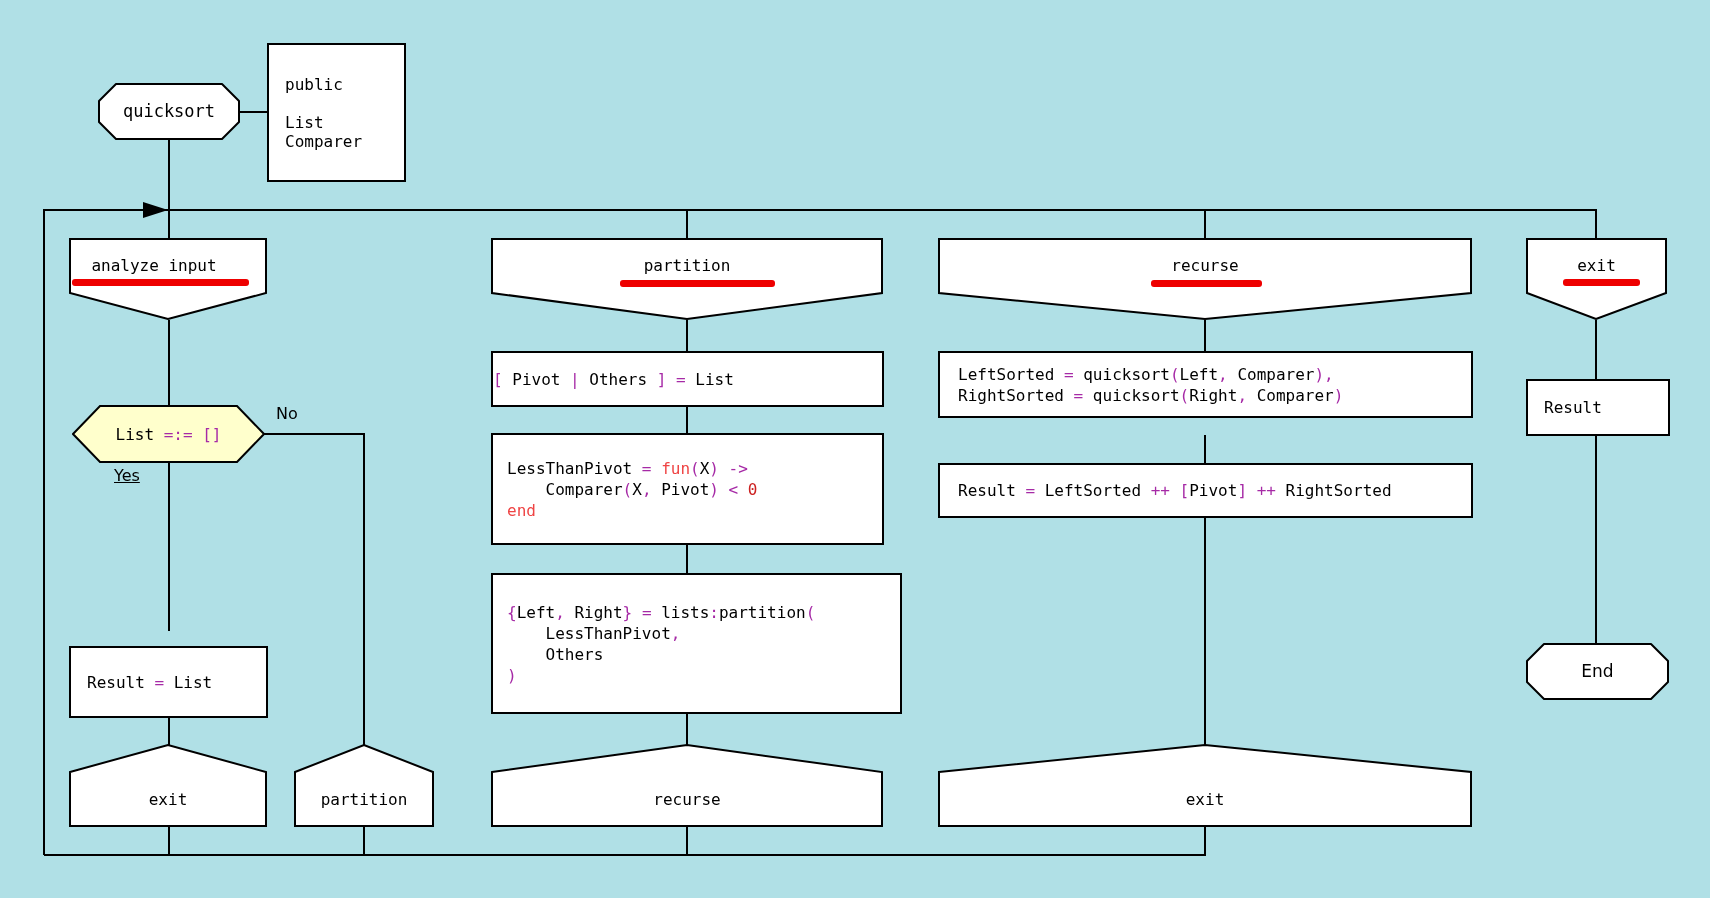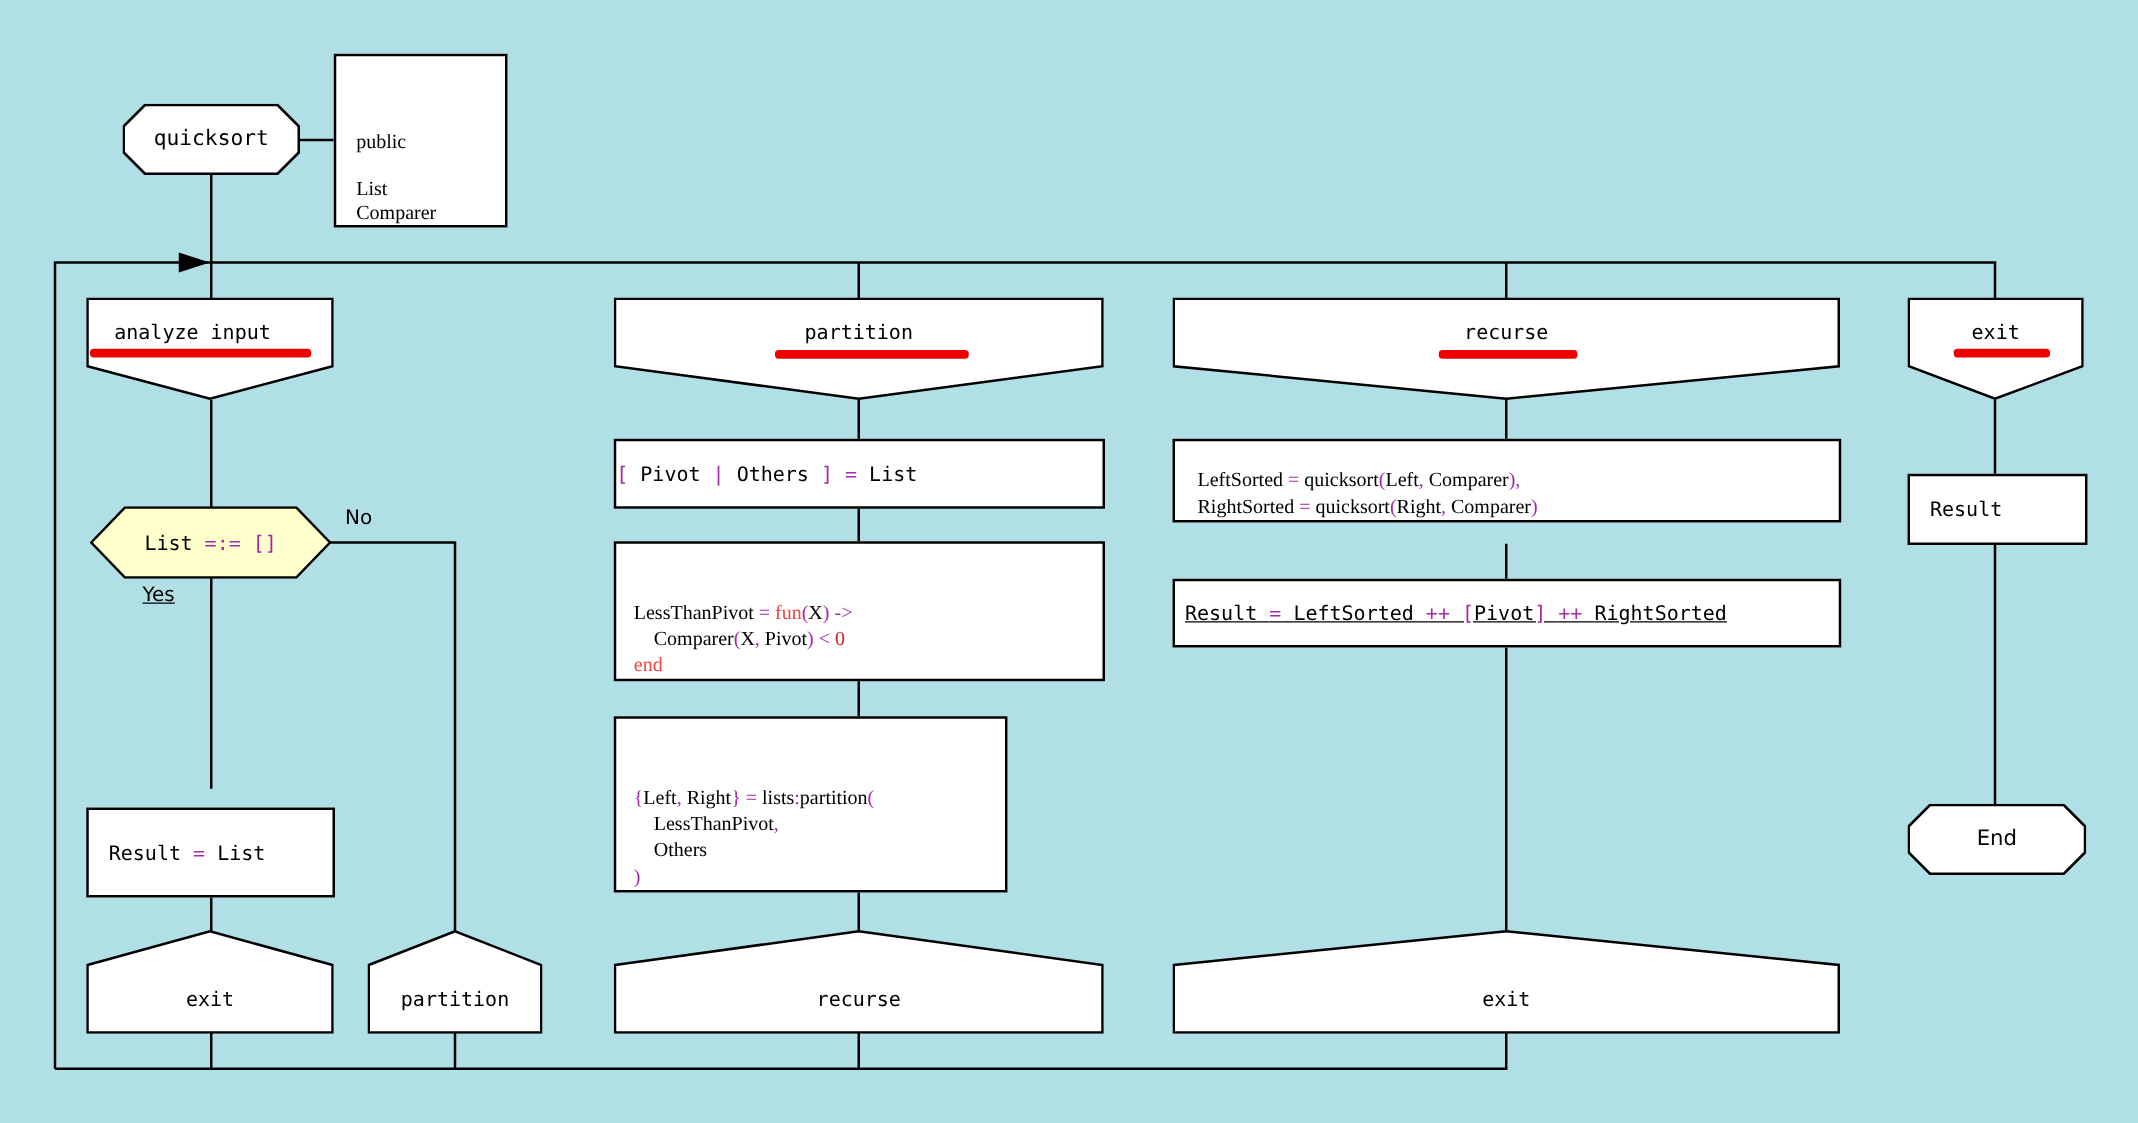--- a/index.html
+++ b/index.html
@@ -4,21 +4,21 @@
 <style>
   html,body{margin:0;padding:0;background:#B0E0E6;}
   .canvas{position:relative;width:1710px;height:898px;background:#B0E0E6;overflow:hidden;
           font-family:"DejaVu Sans Mono",monospace;}
   .lines-svg{position:absolute;left:0;top:0;z-index:0;}
   .node{position:absolute;z-index:1;}
   .box{background:#FFFFFF;border:2px solid #000;box-sizing:border-box;}
   .shape-svg{position:absolute;left:0;top:0;display:block;}
   .node-text{position:absolute;left:0;top:0;right:0;bottom:0;display:flex;align-items:center;
              font:16px/21px "DejaVu Sans Mono",monospace;color:#000;white-space:pre;}
-  .v-col{flex-direction:column;align-items:flex-start;justify-content:flex-end;font-family:Liberation Serif, serif;}
+  .v-col{flex-direction:column;align-items:flex-start;justify-content:center;}
   .center{justify-content:center;}
   .code-line{white-space:pre;}
   .c-t{color:#000000;}
   .c-p{color:#A62AA6;}
   .c-k{color:#ef4444;}
   .c-n{color:#CC2020;}
   .underline{position:absolute;height:7px;background:#EE0000;border-radius:3px;z-index:2;}
   .label{position:absolute;z-index:1;font:16px "DejaVu Sans",sans-serif;color:#000;}
   .sans{font-family:"DejaVu Sans",sans-serif;}
 </style>
@@ -126,37 +126,37 @@
   </div>
 
   <div class="node box" style="left:491px;top:351px;width:393px;height:56px;">
     <div class="node-text" style=""><div class="code-line"><span class="c-p">[ </span><span class="c-t">Pivot </span><span class="c-p">| </span><span class="c-t">Others </span><span class="c-p">] </span><span class="c-p">= </span><span class="c-t">List</span></div></div>
   </div>
 
   <div class="node box" style="left:491px;top:433px;width:393px;height:112px;">
     <div class="node-text v-col" style="padding-left:14px;"><div class="code-line"><span class="c-t">LessThanPivot </span><span class="c-p">= </span><span class="c-k">fun</span><span class="c-p">(</span><span class="c-t">X</span><span class="c-p">) </span><span class="c-p">-&gt;</span></div><div class="code-line"><span class="c-t">    Comparer</span><span class="c-p">(</span><span class="c-t">X</span><span class="c-p">, </span><span class="c-t">Pivot</span><span class="c-p">) </span><span class="c-p">&lt; </span><span class="c-n">0</span></div><div class="code-line"><span class="c-k">end</span></div></div>
   </div>
 
-  <div class="node box" style="left:491px;top:573px;width:315px;height:141px;">
+  <div class="node box" style="left:491px;top:573px;width:411px;height:141px;">
     <div class="node-text v-col" style="padding-left:14px;"><div class="code-line"><span class="c-p">{</span><span class="c-t">Left</span><span class="c-p">, </span><span class="c-t">Right</span><span class="c-p">} </span><span class="c-p">= </span><span class="c-t">lists</span><span class="c-p">:</span><span class="c-t">partition</span><span class="c-p">(</span></div><div class="code-line"><span class="c-t">    LessThanPivot</span><span class="c-p">,</span></div><div class="code-line"><span class="c-t">    Others</span></div><div class="code-line"><span class="c-p">)</span></div></div>
   </div>
 
   <div class="node" style="left:491px;top:744px;width:392px;height:83px;">
     <svg class="shape-svg" width="392" height="83">
       <polygon points="1,28 196,1 391,28 391,82 1,82" fill="#FFFFFF" stroke="#000" stroke-width="2"></polygon>
     </svg>
     <div class="node-text center" style="top:27px;">recurse</div>
   </div>
 
   <div class="node box" style="left:938px;top:351px;width:535px;height:67px;">
     <div class="node-text v-col" style="padding-left:18px;"><div class="code-line"><span class="c-t">LeftSorted </span><span class="c-p">= </span><span class="c-t">quicksort</span><span class="c-p">(</span><span class="c-t">Left</span><span class="c-p">, </span><span class="c-t">Comparer</span><span class="c-p">),</span></div><div class="code-line"><span class="c-t">RightSorted </span><span class="c-p">= </span><span class="c-t">quicksort</span><span class="c-p">(</span><span class="c-t">Right</span><span class="c-p">, </span><span class="c-t">Comparer</span><span class="c-p">)</span></div></div>
   </div>
 
   <div class="node box" style="left:938px;top:463px;width:535px;height:55px;">
-    <div class="node-text" style="padding-left:8px;text-decoration:underline;"><div class="code-line"><span class="c-t">Result </span><span class="c-p">= </span><span class="c-t">LeftSorted </span><span class="c-p">++ </span><span class="c-p">[</span><span class="c-t">Pivot</span><span class="c-p">] </span><span class="c-p">++ </span><span class="c-t">RightSorted</span></div></div>
+    <div class="node-text" style="padding-left:18px;"><div class="code-line"><span class="c-t">Result </span><span class="c-p">= </span><span class="c-t">LeftSorted </span><span class="c-p">++ </span><span class="c-p">[</span><span class="c-t">Pivot</span><span class="c-p">] </span><span class="c-p">++ </span><span class="c-t">RightSorted</span></div></div>
   </div>
 
   <div class="node" style="left:938px;top:744px;width:534px;height:83px;">
     <svg class="shape-svg" width="534" height="83">
       <polygon points="1,28 267,1 533,28 533,82 1,82" fill="#FFFFFF" stroke="#000" stroke-width="2"></polygon>
     </svg>
     <div class="node-text center" style="top:27px;">exit</div>
   </div>
 
   <div class="node box" style="left:1526px;top:379px;width:144px;height:57px;">

